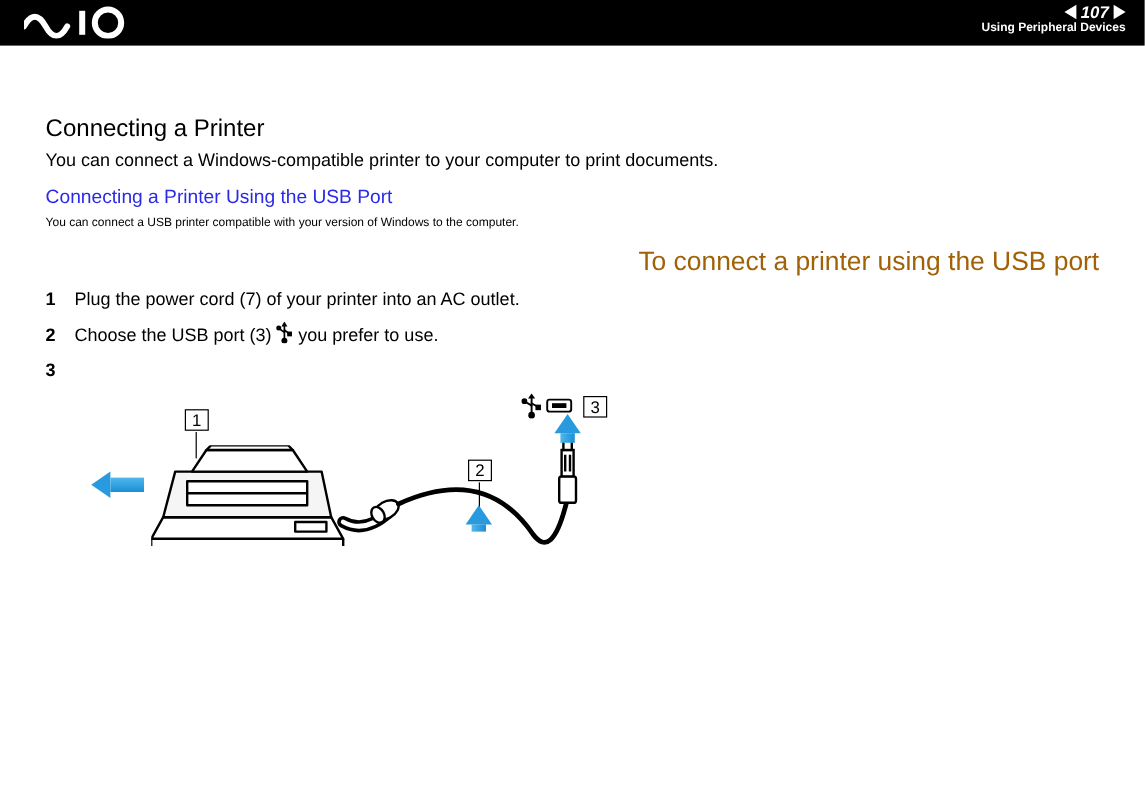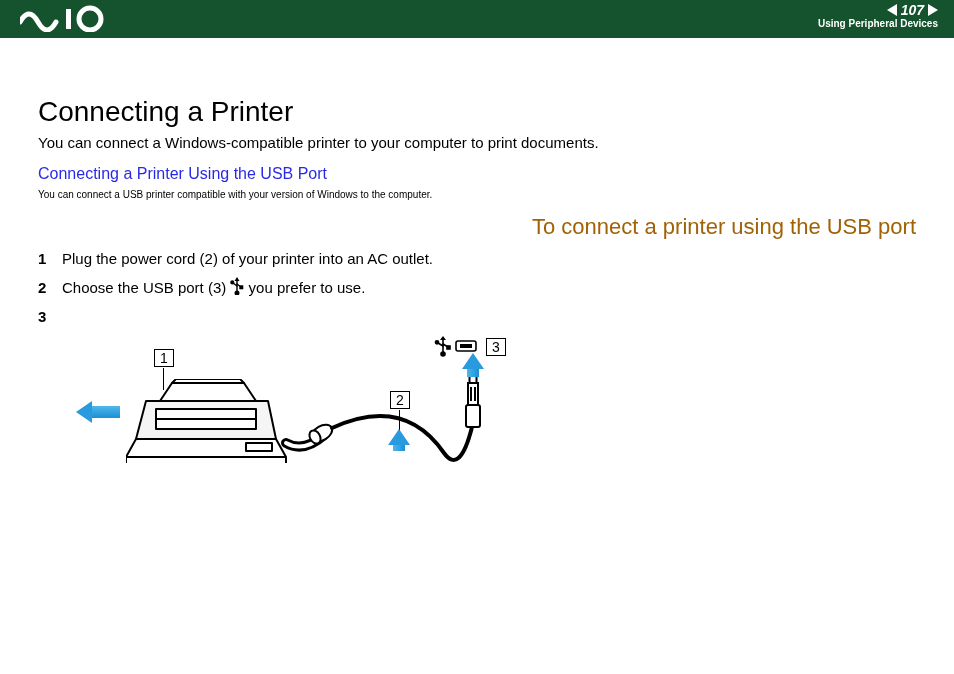--- a/index.html
+++ b/index.html
@@ -9,21 +9,21 @@
     height: 674px;
     background: #fff;
     font-family: Arial, Helvetica, sans-serif;
     color: #000;
     overflow: hidden;
     position: relative;
   }
   .header {
     position: relative;
     height: 38px;
-    background: #14532d;
+    background: #000000;
     color: #fff;
     text-align: center;
   }
   .logo {
     position: absolute;
     left: 20px;
     top: 4px;
   }
   .logo svg { display:block; }
   .page-nav {
@@ -50,21 +50,21 @@
     position: absolute;
     right: 16px;
     top: 18px;
     font-size: 10px;
     font-weight: bold;
   }
   .content {
     padding: 30px 38px 0 38px;
   }
   h1 {
-    font-size: 28px;
+    font-size: 20px;
     font-weight: normal;
     margin: 28px 0 6px 0;
   }
   .intro {
     font-size: 15px;
     margin: 2px 0 14px 0;
   }
   h2 {
     color: #2a2ae6;
     font-size: 16px;
@@ -186,21 +186,21 @@
   <p class="intro">You can connect a Windows-compatible printer to your computer to print documents.</p>
 
   <h2>Connecting a Printer Using the USB Port</h2>
   <p class="sub">You can connect a USB printer compatible with your version of Windows to the computer.</p>
 
   <h3>To connect a printer using the USB port</h3>
 
   <ol class="steps">
     <li>
       <span class="num">1</span>
-      <span>Plug the power cord (2) of your printer into an AC outlet.</span>
+      <span>Plug the power cord (7) of your printer into an AC outlet.</span>
     </li>
     <li>
       <span class="num">2</span>
       <span>
         <span>Choose the USB port (3) </span>
         <span class="usb-glyph">
           <svg width="14" height="18" viewBox="0 0 14 18">
             <g stroke="#000" stroke-width="1.4" fill="none" stroke-linecap="round">
               <line x1="7" y1="2" x2="7" y2="16"></line>
               <circle cx="7" cy="16" r="1.8" fill="#000"></circle>

